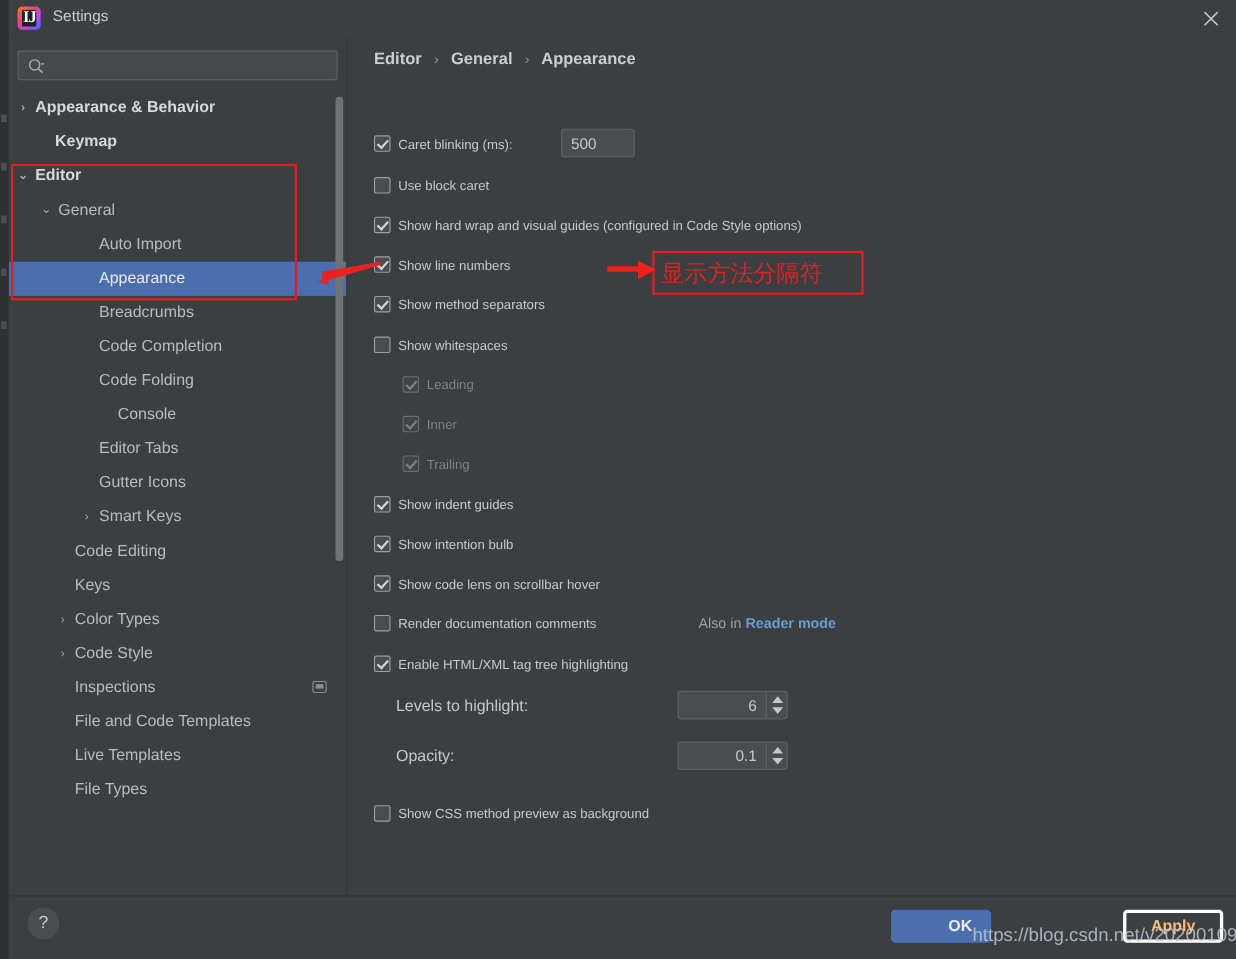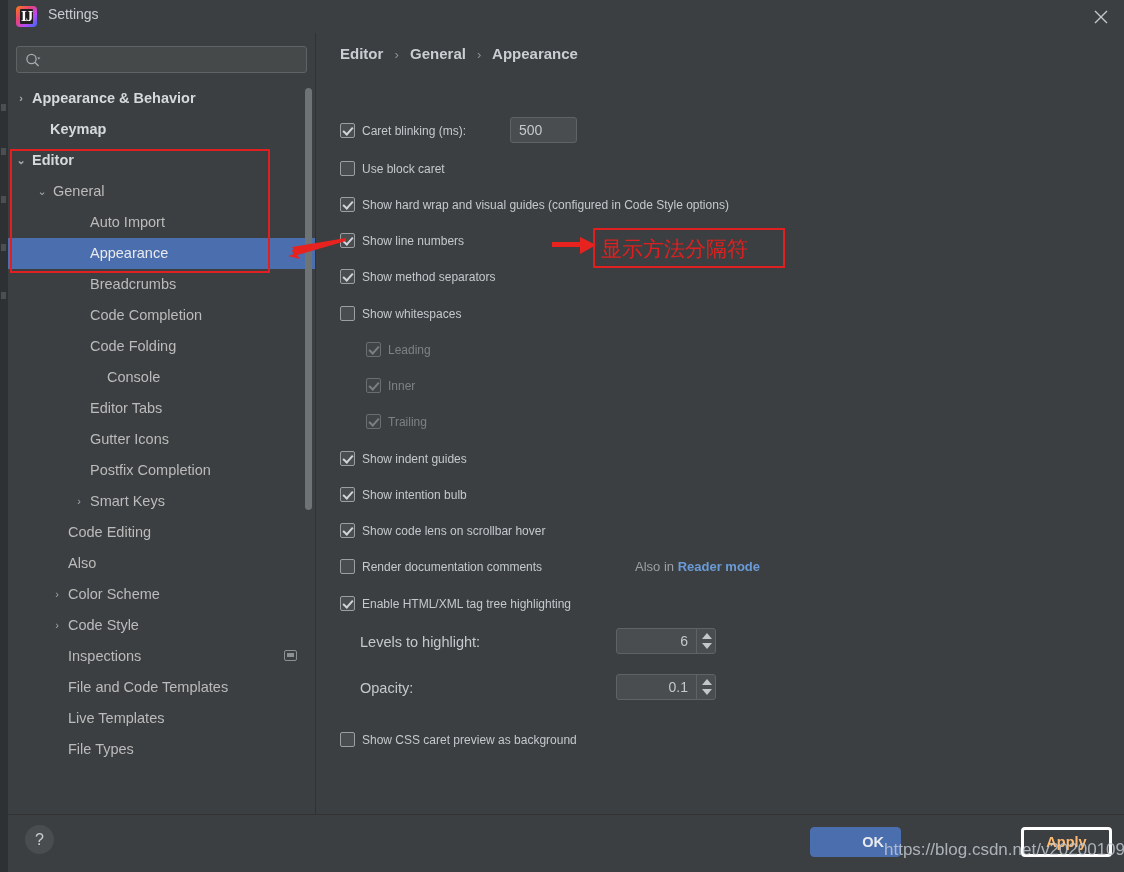--- a/index.html
+++ b/index.html
@@ -296,35 +296,32 @@
         <div class="tree-row">
           <span class="label" style="left: 82px; margin-left: 17px;">Console</span>
         </div>
         <div class="tree-row">
           <span class="label" style="left: 82px;">Editor Tabs</span>
         </div>
         <div class="tree-row">
           <span class="label" style="left: 82px;">Gutter Icons</span>
         </div>
         <div class="tree-row">
-          <span class="label" style="left: 82px;">Postfix Completion</span>
-        </div>
-        <div class="tree-row">
           <span class="arrow" style="left: 64px;">›</span>
           <span class="label" style="left: 82px;">Smart Keys</span>
         </div>
         <div class="tree-row">
           <span class="label" style="left: 60px;">Code Editing</span>
         </div>
         <div class="tree-row">
-          <span class="label" style="left: 60px;">Also</span>
+          <span class="label" style="left: 60px;">Keys</span>
         </div>
         <div class="tree-row">
           <span class="arrow" style="left: 42px;">›</span>
-          <span class="label" style="left: 60px;">Color Scheme</span>
+          <span class="label" style="left: 60px;">Color Types</span>
         </div>
         <div class="tree-row">
           <span class="arrow" style="left: 42px;">›</span>
           <span class="label" style="left: 60px;">Code Style</span>
         </div>
         <div class="tree-row">
           <span class="label" style="left: 60px;">Inspections</span>
           <span class="cfg-badge"></span>
         </div>
         <div class="tree-row">
@@ -404,21 +401,21 @@
         <div class="opt-row" style="left: 24px; top: 524px;">
           <span class="cb"></span>
           <span class="opt-label">Render documentation comments</span>
         </div>
         <div class="opt-row" style="left: 24px; top: 561px;">
           <span class="cb checked"></span>
           <span class="opt-label">Enable HTML/XML tag tree highlighting</span>
         </div>
         <div class="opt-row" style="left: 24px; top: 697px;">
           <span class="cb"></span>
-          <span class="opt-label">Show CSS caret preview as background</span>
+          <span class="opt-label">Show CSS method preview as background</span>
         </div>
       </div>
 
     <div class="textfield" style="left:194px; top:84px; width:67px; height:26px;">
       <span>500</span>
     </div>
 
     <div class="also-text" style="left:319px; top:524px;">
       <span>Also in</span>
       <span class="link">Reader mode</span>

